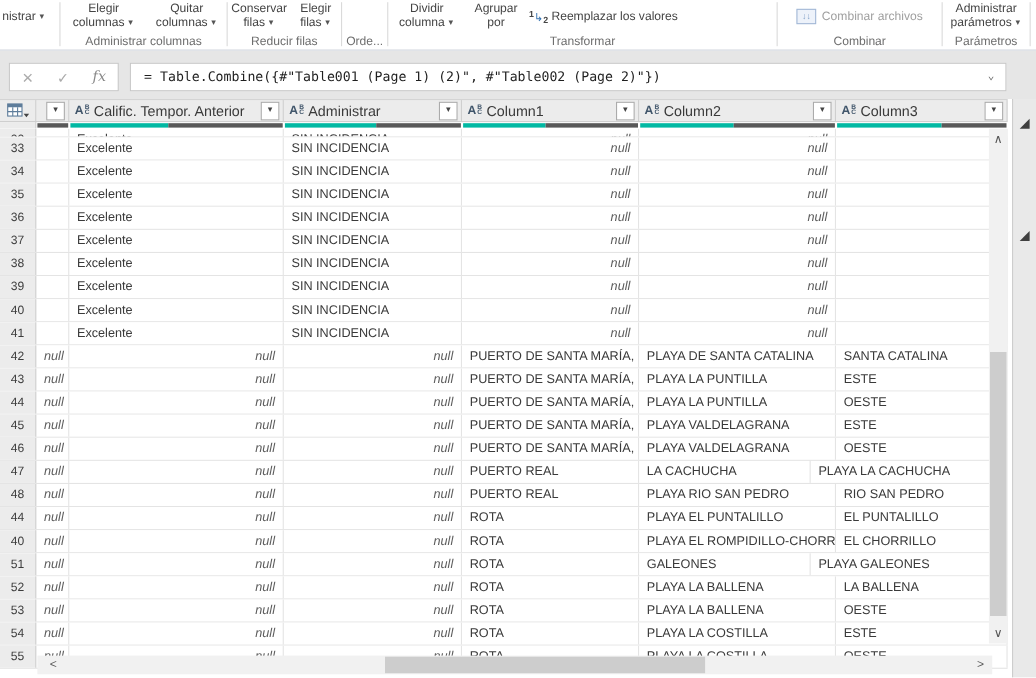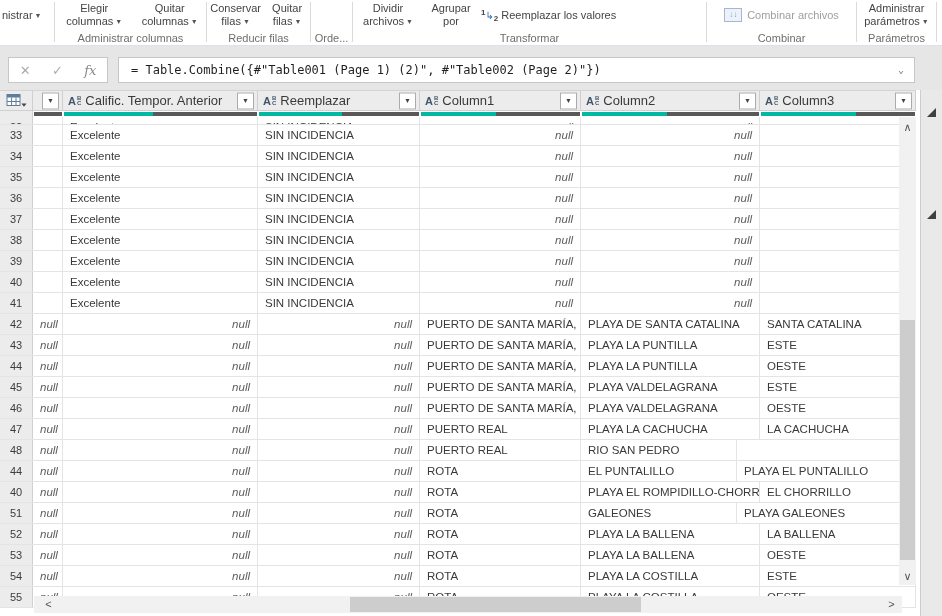--- a/index.html
+++ b/index.html
@@ -99,34 +99,34 @@
       <div class="rbtn" style="width:76px"><span>Elegir columnas</span><span class="drop">▼</span></div>
       <div class="rbtn" style="width:70px"><span>Quitar columnas</span><span class="drop">▼</span></div>
     </div>
     <div class="glabel">Administrar columnas</div>
   </div>
   <div class="rsep" style="left:206px"></div>
 
   <div class="rgroup" style="left:207px;width:103px">
     <div class="btns">
       <div class="rbtn" style="width:56px"><span>Conservar filas</span><span class="drop">▼</span></div>
-      <div class="rbtn" style="width:44px"><span>Quitar filas</span><span class="drop">▼</span></div>
+      <div class="rbtn" style="width:44px"><span>Elegir filas</span><span class="drop">▼</span></div>
     </div>
     <div class="glabel">Reducir filas</div>
   </div>
   <div class="rsep" style="left:310px"></div>
 
   <div class="rgroup" style="left:311px;width:41px">
     <div class="glabel">Orde...</div>
   </div>
   <div class="rsep" style="left:352px"></div>
 
   <div class="rgroup" style="left:353px;width:353px">
     <div class="btns" style="justify-content:flex-start">
-      <div class="rbtn" style="width:66px"><span>Dividir archivos</span><span class="drop">▼</span></div>
+      <div class="rbtn" style="width:66px"><span>Dividir columna</span><span class="drop">▼</span></div>
       <div class="rbtn" style="width:52px"><span>Agrupar por</span></div>
       <div class="rbtn single">
         <span class="rv-icon"><span class="rv1">1</span><span class="rva">↳</span><span class="rv2">2</span></span>
         <span>Reemplazar los valores</span>
       </div>
     </div>
     <div class="glabel">Transformar</div>
   </div>
   <div class="rsep" style="left:706px"></div>
 
@@ -192,21 +192,21 @@
         <span class="filter">▼</span>
       </div>
       <div class="hcell" style="width: 162px;">
         <span class="abc">
           <span class="a">A</span>
           <span class="bc">
             <span>B</span>
             <span>C</span>
           </span>
         </span>
-        <span class="hname">Reemplazar</span>
+        <span class="hname">Administrar</span>
         <span class="filter">▼</span>
       </div>
       <div class="hcell" style="width: 161px;">
         <span class="abc">
           <span class="a">A</span>
           <span class="bc">
             <span>B</span>
             <span>C</span>
           </span>
         </span>
@@ -398,39 +398,40 @@
         <div class="cell" style="width:161px"><span class="cspan">PUERTO DE SANTA MARÍA, EL</span></div>
         <div class="cell" style="width:179px"><span class="cspan">PLAYA VALDELAGRANA</span></div>
         <div class="cell" style="width:156px"><span class="cspan">OESTE</span></div>
       </div>
       <div class="row">
         <div class="gut"><span class="cspan">47</span></div>
         <div class="cell null" style="width:30px"><span class="cspan">null</span></div>
         <div class="cell null" style="width:195px"><span class="cspan">null</span></div>
         <div class="cell null" style="width:162px"><span class="cspan">null</span></div>
         <div class="cell" style="width:161px"><span class="cspan">PUERTO REAL</span></div>
+        <div class="cell" style="width:156px"><span class="cspan">LA CACHUCHA</span></div>
         <div class="cell" style="width:179px"><span class="cspan">PLAYA LA CACHUCHA</span></div>
-        <div class="cell" style="width:156px"><span class="cspan">LA CACHUCHA</span></div>
       </div>
       <div class="row">
         <div class="gut"><span class="cspan">48</span></div>
         <div class="cell null" style="width:30px"><span class="cspan">null</span></div>
         <div class="cell null" style="width:195px"><span class="cspan">null</span></div>
         <div class="cell null" style="width:162px"><span class="cspan">null</span></div>
         <div class="cell" style="width:161px"><span class="cspan">PUERTO REAL</span></div>
+        <div class="cell" style="width:179px"><span class="cspan">PLAYA RIO SAN PEDRO</span></div>
         <div class="cell" style="width:156px"><span class="cspan">RIO SAN PEDRO</span></div>
       </div>
       <div class="row">
         <div class="gut"><span class="cspan">44</span></div>
         <div class="cell null" style="width:30px"><span class="cspan">null</span></div>
         <div class="cell null" style="width:195px"><span class="cspan">null</span></div>
         <div class="cell null" style="width:162px"><span class="cspan">null</span></div>
         <div class="cell" style="width:161px"><span class="cspan">ROTA</span></div>
+        <div class="cell" style="width:179px"><span class="cspan">PLAYA EL PUNTALILLO</span></div>
         <div class="cell" style="width:156px"><span class="cspan">EL PUNTALILLO</span></div>
-        <div class="cell" style="width:179px"><span class="cspan">PLAYA EL PUNTALILLO</span></div>
       </div>
       <div class="row">
         <div class="gut"><span class="cspan">40</span></div>
         <div class="cell null" style="width:30px"><span class="cspan">null</span></div>
         <div class="cell null" style="width:195px"><span class="cspan">null</span></div>
         <div class="cell null" style="width:162px"><span class="cspan">null</span></div>
         <div class="cell" style="width:161px"><span class="cspan">ROTA</span></div>
         <div class="cell" style="width:179px"><span class="cspan">PLAYA EL ROMPIDILLO-CHORRILLO</span></div>
         <div class="cell" style="width:156px"><span class="cspan">EL CHORRILLO</span></div>
       </div>

